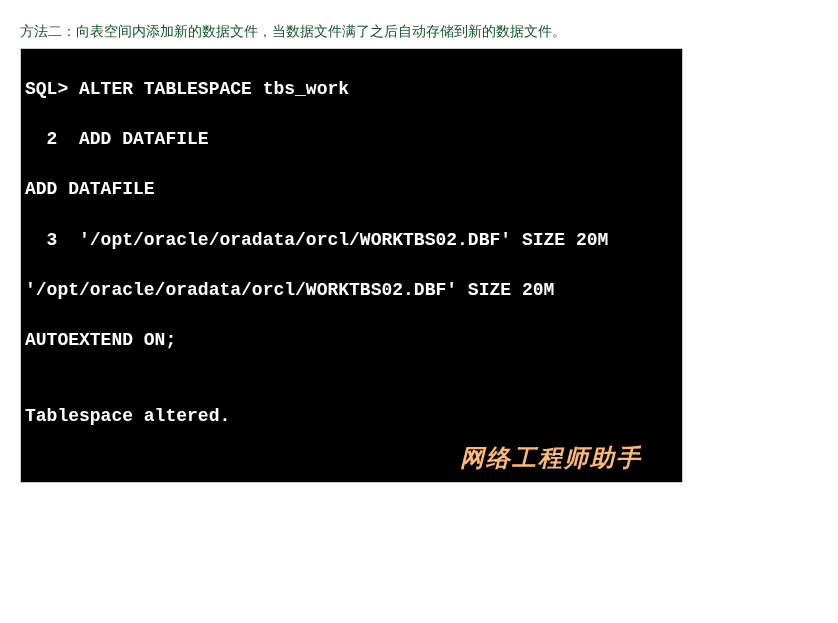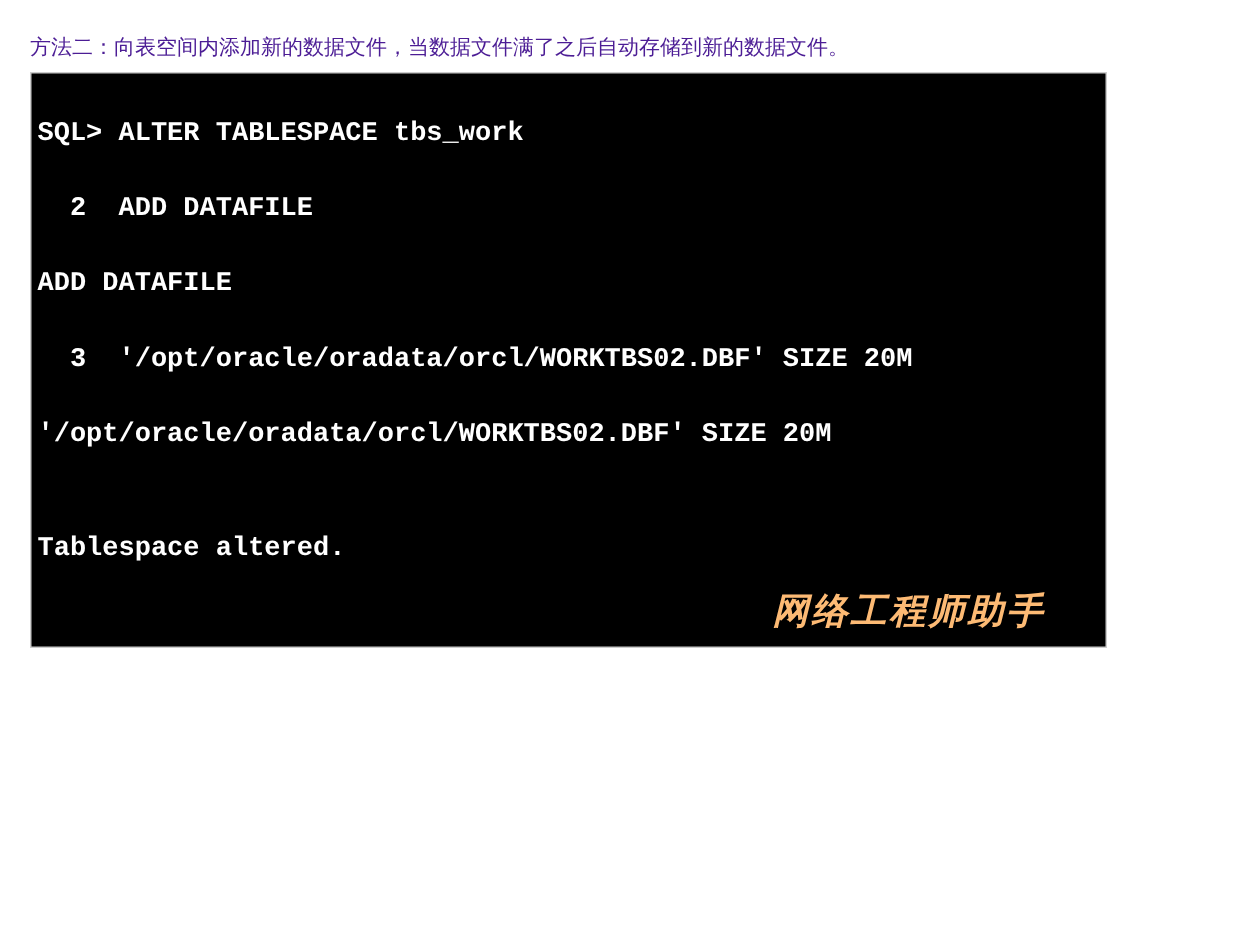--- a/index.html
+++ b/index.html
@@ -4,21 +4,21 @@
   <style>
     * { margin: 0; padding: 0; box-sizing: border-box; }
     body {
       background: #ffffff;
       font-family: "Microsoft YaHei", "SimSun", sans-serif;
       padding: 20px;
       width: 838px;
     }
     .caption {
       font-size: 14px;
-      color: #4c1d95;
+      color: #14532d;
       margin-bottom: 6px;
       line-height: 1.6;
     }
     .terminal {
       background: #000000;
       color: #ffffff;
       font-family: "Courier New", Consolas, monospace;
       font-size: 18px;
       font-weight: bold;
       padding: 2px 4px;
@@ -33,28 +33,29 @@
       position: absolute;
       right: 40px;
       bottom: 6px;
       color: #fdba74;
       font-family: "STKaiti", "KaiTi", cursive, serif;
       font-size: 24px;
       font-weight: bold;
       font-style: italic;
       letter-spacing: 2px;
     }
-    .block1 { width: 718px; }
+    .block1 { width: 663px; }
   </style>
 </head>
 <body>
 
 <p class="caption">方法二：向表空间内添加新的数据文件，当数据文件满了之后自动存储到新的数据文件。</p>
 <div class="terminal block1">
 <span class="line">SQL&gt; ALTER TABLESPACE tbs_work</span>
 <span class="line">  2  ADD DATAFILE</span>
 <span class="line">ADD DATAFILE</span>
 <span class="line">  3  '/opt/oracle/oradata/orcl/WORKTBS02.DBF' SIZE 20M</span>
 <span class="line">'/opt/oracle/oradata/orcl/WORKTBS02.DBF' SIZE 20M</span>
+<span class="line">AUTOEXTEND ON;</span>
 <span class="line"></span>
 <span class="line">Tablespace altered.</span>
 <span class="watermark">网络工程师助手</span>
 </div>
 
 </body></html>

